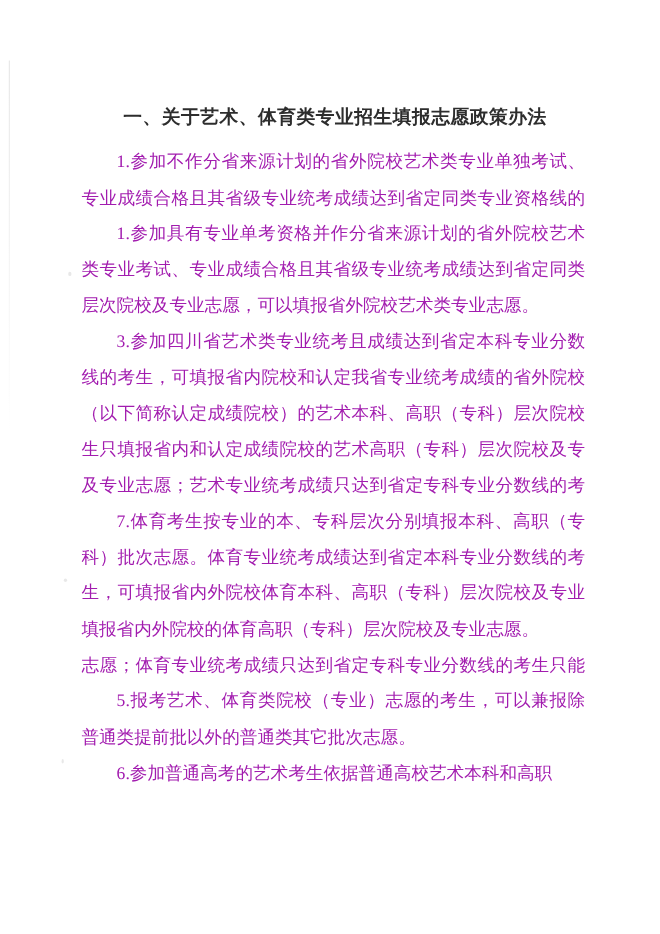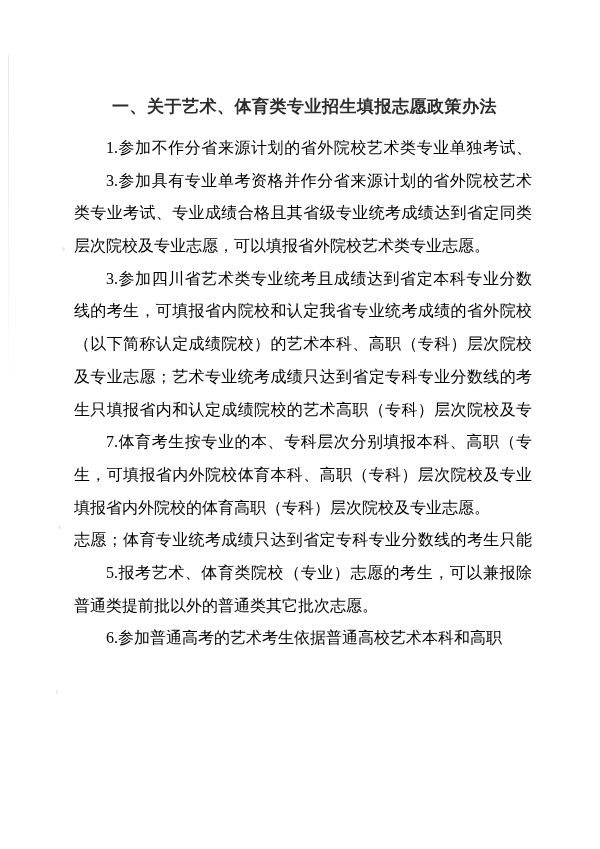--- a/index.html
+++ b/index.html
@@ -49,21 +49,21 @@
     text-indent: 38px;
     letter-spacing: 0.5px;
     white-space: nowrap;
   }
   .para { margin: 0; }
   .line {
     font-family: "Liberation Serif", "DejaVu Serif", serif;
     font-size: 16px;
     line-height: 32.7px;
     height: 32.7px;
-    color: #000000;
+    color: #a21caf;
     text-align: left;
     overflow: hidden;
   }
   .line.indent { text-indent: 32px; }
   .line.fill {
     text-align: justify;
     text-align-last: justify;
     -moz-text-align-last: justify;
   }
 
@@ -105,35 +105,37 @@
   <div class="scan-edge"></div>
   <div class="speck s1"></div>
   <div class="speck s2"></div>
   <div class="speck s3"></div>
 
   <div class="content">
     <h1 class="heading">一、关于艺术、体育类专业招生填报志愿政策办法</h1>
     <div id="paragraphs">
         <div class="para">
           <div class="line fill indent">1.参加不作分省来源计划的省外院校艺术类专业单独考试、</div>
+          <div class="line fill">专业成绩合格且其省级专业统考成绩达到省定同类专业资格线的</div>
         </div>
         <div class="para">
-          <div class="line fill indent">3.参加具有专业单考资格并作分省来源计划的省外院校艺术</div>
+          <div class="line fill indent">1.参加具有专业单考资格并作分省来源计划的省外院校艺术</div>
           <div class="line fill">类专业考试、专业成绩合格且其省级专业统考成绩达到省定同类</div>
           <div class="line">层次院校及专业志愿，可以填报省外院校艺术类专业志愿。</div>
         </div>
         <div class="para">
           <div class="line fill indent">3.参加四川省艺术类专业统考且成绩达到省定本科专业分数</div>
           <div class="line fill">线的考生，可填报省内院校和认定我省专业统考成绩的省外院校</div>
           <div class="line fill">（以下简称认定成绩院校）的艺术本科、高职（专科）层次院校</div>
+          <div class="line fill">生只填报省内和认定成绩院校的艺术高职（专科）层次院校及专</div>
           <div class="line fill">及专业志愿；艺术专业统考成绩只达到省定专科专业分数线的考</div>
-          <div class="line fill">生只填报省内和认定成绩院校的艺术高职（专科）层次院校及专</div>
         </div>
         <div class="para">
           <div class="line fill indent">7.体育考生按专业的本、专科层次分别填报本科、高职（专</div>
+          <div class="line fill">科）批次志愿。体育专业统考成绩达到省定本科专业分数线的考</div>
           <div class="line fill">生，可填报省内外院校体育本科、高职（专科）层次院校及专业</div>
           <div class="line">填报省内外院校的体育高职（专科）层次院校及专业志愿。</div>
           <div class="line fill">志愿；体育专业统考成绩只达到省定专科专业分数线的考生只能</div>
         </div>
         <div class="para">
           <div class="line fill indent">5.报考艺术、体育类院校（专业）志愿的考生，可以兼报除</div>
           <div class="line">普通类提前批以外的普通类其它批次志愿。</div>
         </div>
         <div class="para">
           <div class="line indent">6.参加普通高考的艺术考生依据普通高校艺术本科和高职</div>

